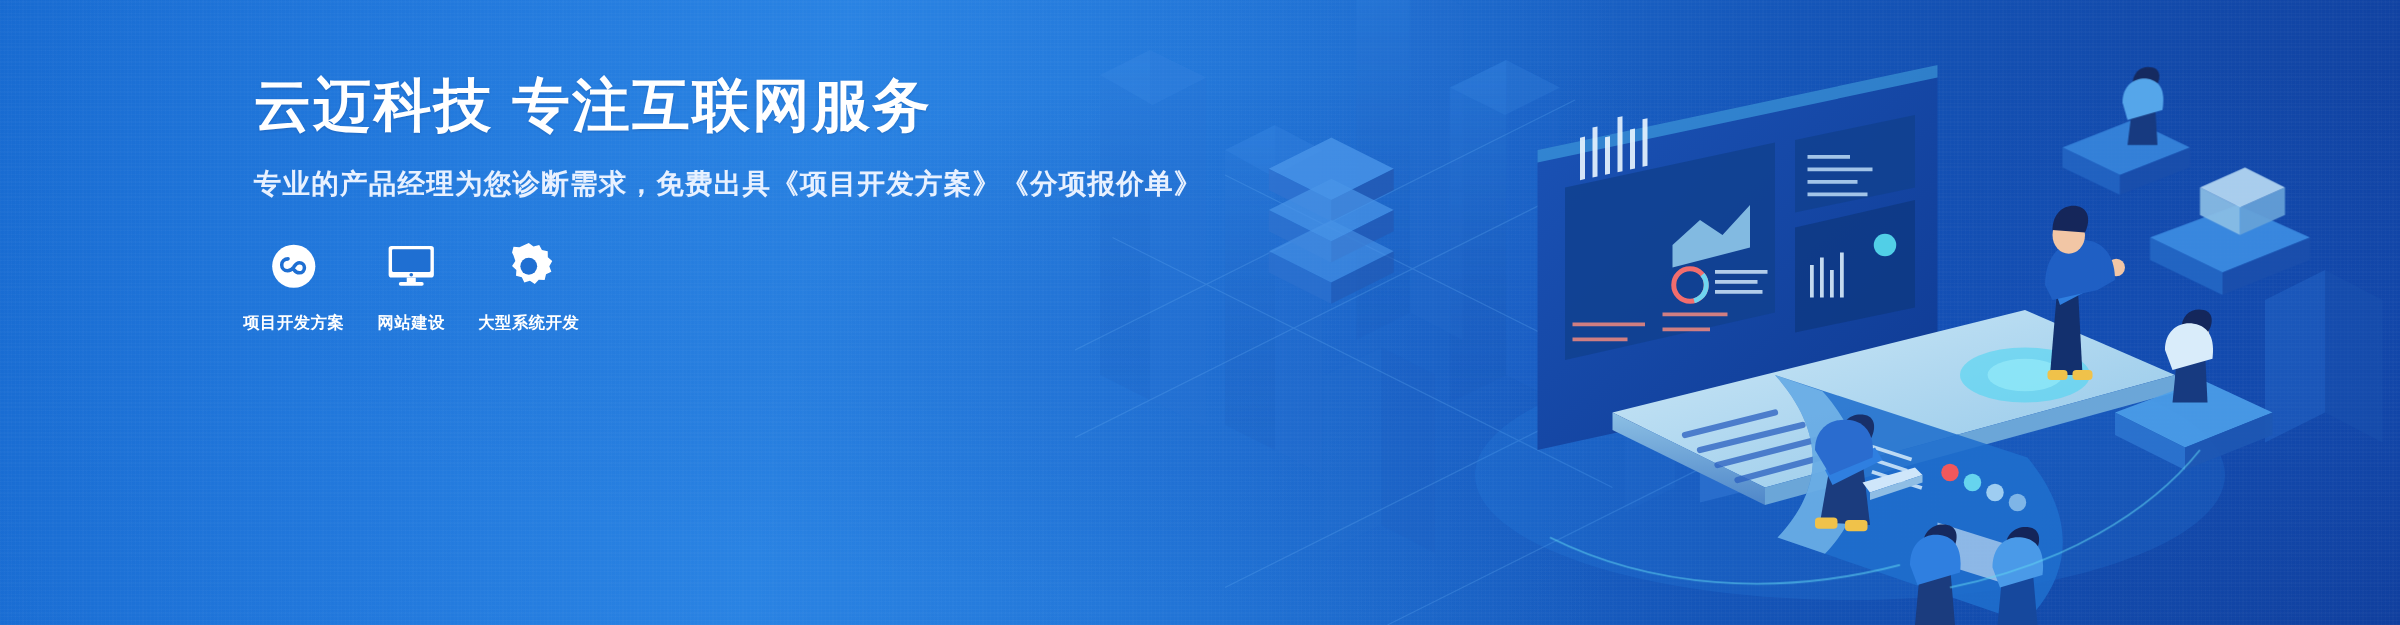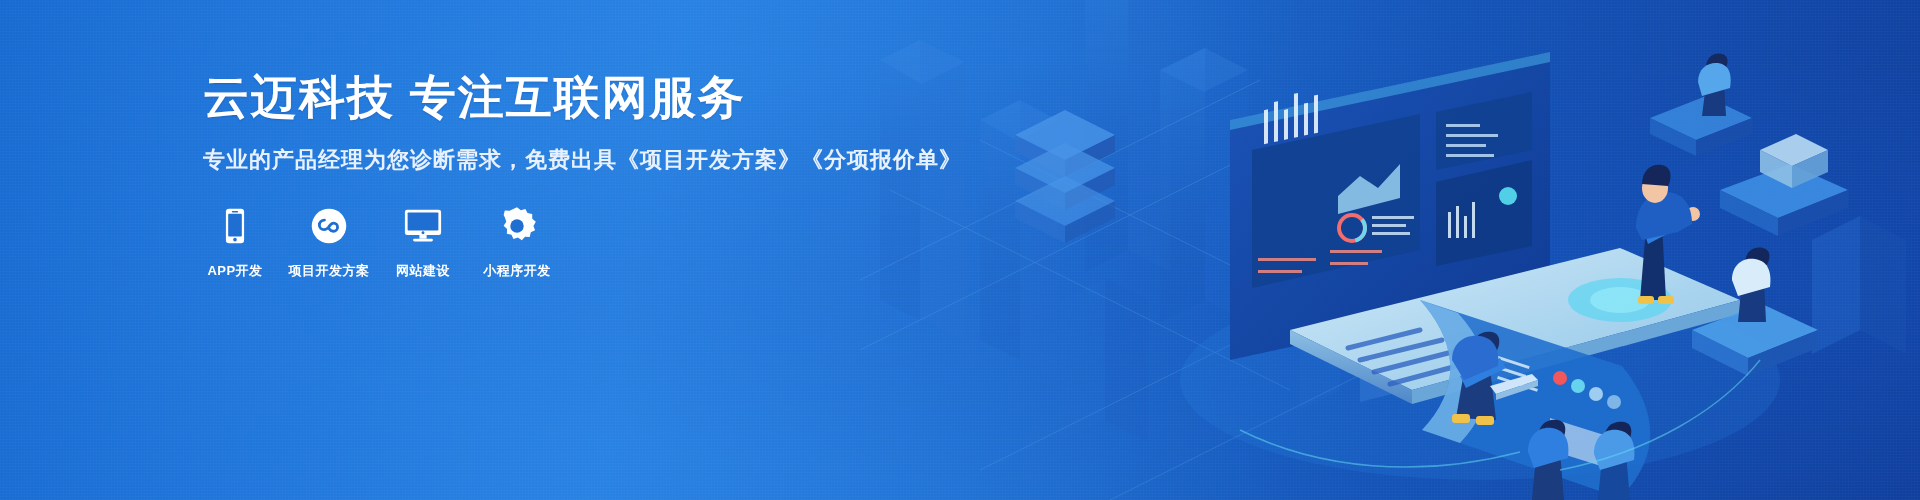--- a/index.html
+++ b/index.html
@@ -18,21 +18,21 @@
   
   #banner::before{
     content:"";position:absolute;inset:0;
     background-image:
       repeating-linear-gradient(0deg, rgba(255,255,255,0.020) 0 1px, rgba(255,255,255,0) 1px 3px),
       repeating-linear-gradient(90deg, rgba(255,255,255,0.015) 0 1px, rgba(255,255,255,0) 1px 3px);
     pointer-events:none;
   }
 
   
-  #copy{position:absolute;left:203px;top:70px;width:700px;z-index:6;}
+  #copy{position:absolute;left:203px;top:57px;width:700px;z-index:6;}
   #headline{
     font-size:46px;font-weight:bold;color:#ffffff;letter-spacing:2px;
     line-height:1.18;white-space:nowrap;margin:0 0 18px 0;
     text-shadow:0 1px 2px rgba(0,30,80,0.18);
   }
   .sub-line{
     font-size:22px;color:#e8f1ff;line-height:1.62;letter-spacing:1px;
     white-space:nowrap;font-weight:700;
   }
   #subtitle{margin-bottom:26px;}
@@ -305,31 +305,20 @@
   <div id="copy">
 
     <h1 id="headline">云迈科技 专注互联网服务</h1>
 
     <div id="subtitle">
       <div class="sub-line">专业的产品经理为您诊断需求，免费出具《项目开发方案》《分项报价单》</div>
     </div>
 
     <div id="services">
 
-      <div class="service">
-        <span class="svc-icon">
-          <svg viewBox="0 0 44 44" width="40" height="40" aria-hidden="true">
-            <rect x="12" y="3" width="20" height="38" rx="3.5" ry="3.5" fill="#fff"></rect>
-            <rect x="14.5" y="8.5" width="15" height="25" rx="1" fill="#1f6fd2"></rect>
-            <rect x="18.5" y="5.4" width="7" height="1.8" rx="0.9" fill="#1f6fd2"></rect>
-            <circle cx="22" cy="37" r="2" fill="#1f6fd2"></circle>
-          </svg>
-        </span>
-        <span class="svc-label">APP开发</span>
-      </div>
 
       <div class="service">
         <span class="svc-icon">
           <svg viewBox="0 0 44 44" width="40" height="40" aria-hidden="true">
             <circle cx="22" cy="22" r="19" fill="#fff"></circle>
             <path d="M17 15.5c-3.2 0-5.6 2.3-5.6 5.3 0 2.9 2.2 5.1 5.1 5.1 2.4 0 4.1-1.3 5.4-3.1 1.3-1.9 2.6-3.9 5.1-3.9 2.6 0 4.4 1.9 4.4 4.4 0 2.6-1.9 4.5-4.5 4.5-2 0-3.4-1-4.4-2.4" fill="none" stroke="#1f6fd2" stroke-width="3.1" stroke-linecap="round"></path>
           </svg>
         </span>
         <span class="svc-label">项目开发方案</span>
       </div>
@@ -348,18 +337,18 @@
         <span class="svc-label">网站建设</span>
       </div>
 
       <div class="service">
         <span class="svc-icon">
           <svg viewBox="0 0 44 44" width="40" height="40" aria-hidden="true">
             <path d="M22 1.5l4.2 3.1 5-1.4 2.4 4.6 5.1 1 .1 5.2 3.9 3.4-2.6 4.5 1.8 4.9-4.7 2.2-1.2 5.1-5.2-.3-3.5 3.8-4.3-2.9-4.9 1.7-2.2-4.7-5.1-1.3.3-5.2-3.8-3.5 2.9-4.3-1.6-4.9L7.3 10l1.3-5.1 5.2.4z" fill="#fff"></path>
             <circle cx="22" cy="22" r="7.4" fill="#1f6fd2"></circle>
           </svg>
         </span>
-        <span class="svc-label">小程序开发</span>
+        <span class="svc-label">大型系统开发</span>
       </div>
 
     </div>
   </div>
 </div>
 
 </body></html>

